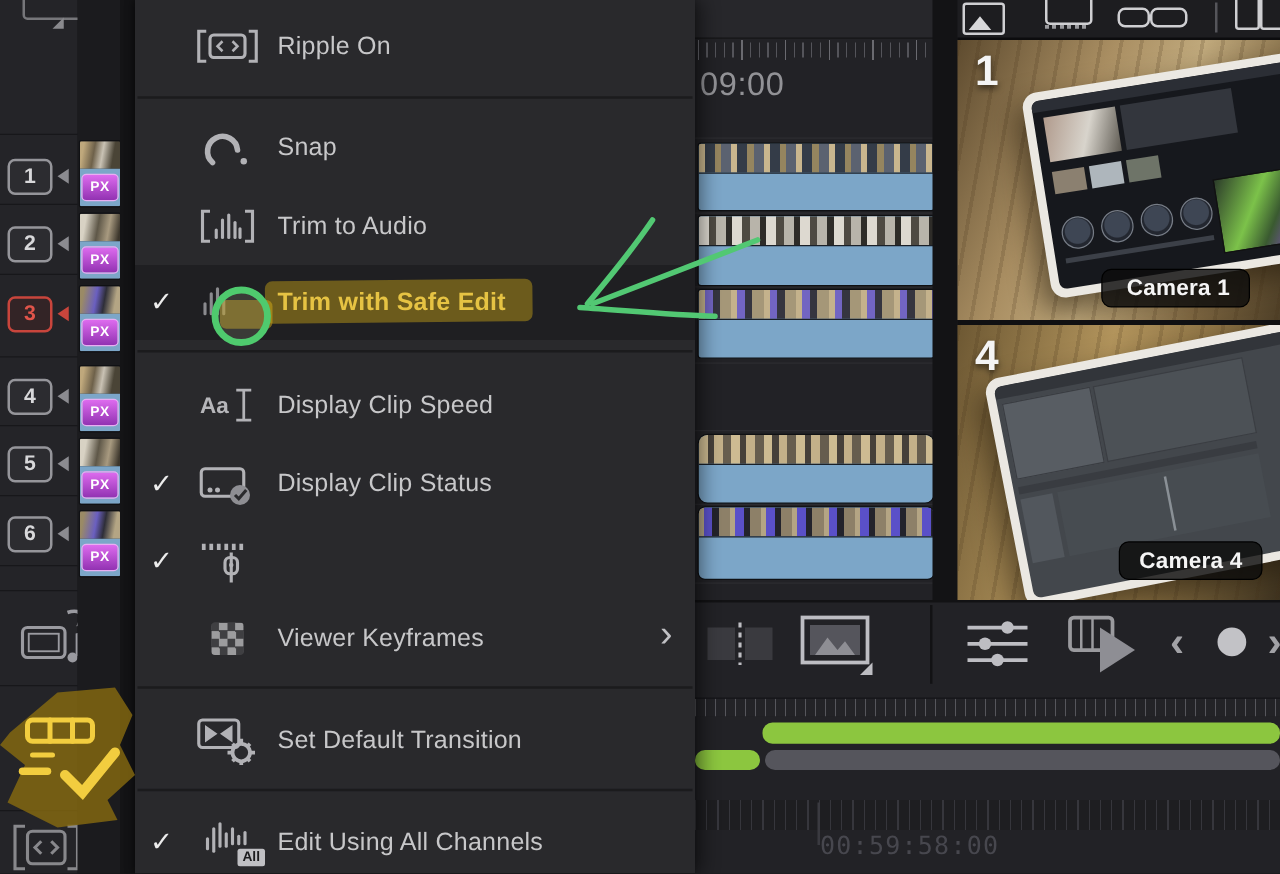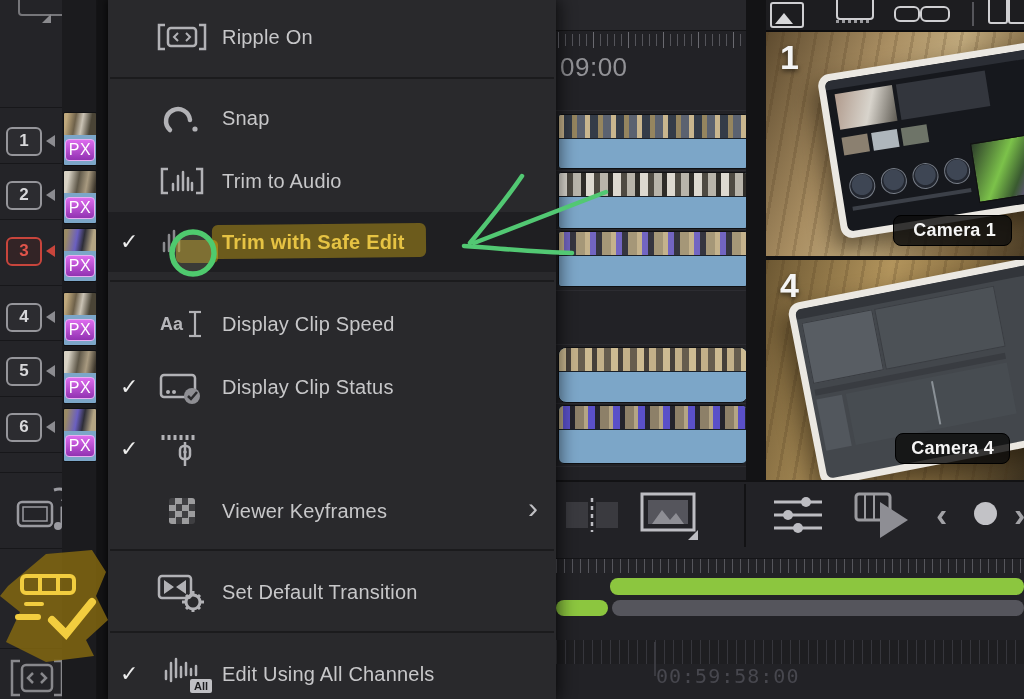--- a/index.html
+++ b/index.html
@@ -19,21 +19,21 @@
   .track-head.red .tspk{border-right-color:#c8453c;}
 
   
   #clip-strip{left:62px;top:0;width:34px;height:699px;background:#1b1b1e;}
   .mini-clip{position:absolute;left:1px;width:32px;border-radius:2px;overflow:hidden;border:1px solid #101114;}
   .mini-thumb{height:22px;background:linear-gradient(100deg,#bfa87c 10%,#6e614a 35%,#c9c2b4 55%,#4a4436 80%);}
   .mini-thumb.v2{background:linear-gradient(100deg,#d8d2c4 15%,#5e5748 45%,#a89a80 70%,#3c362c 95%);}
   .mini-thumb.v3{background:linear-gradient(100deg,#9a8a66 10%,#6a5fc0 40%,#2e2e38 60%,#b4a584 85%);}
   .mini-audio{height:30px;background:#7ca6c8;display:flex;align-items:center;justify-content:center;}
   .px-badge{width:28px;height:20px;border-radius:4px;background:linear-gradient(180deg,#dd6bee 0%,#9232b2 100%);
-            border:1px solid #e9aef2;color:#fff;font-size:16px;font-weight:normal;
+            border:1px solid #e9aef2;color:#fff;font-size:11px;font-weight:bold;
             display:flex;align-items:center;justify-content:center;letter-spacing:.5px;}
 
   
   .tool-ic{color:#9a9aa0;}
 
   
   #context-menu{left:108px;top:0;width:448px;height:699px;background:#29292c;
                 box-shadow:6px 0 14px rgba(0,0,0,.45), -2px 0 6px rgba(0,0,0,.5);}
   .mi{position:absolute;left:0;width:448px;height:62px;display:flex;align-items:center;}
   .mi .chk{width:34px;margin-left:12px;font-size:22px;color:#ececec;text-align:left;}
@@ -267,21 +267,21 @@
           <div style="position:absolute;left:68px;top:58px;width:26px;height:18px;background:#6e7468;"></div>
           <div class="wheel" style="left:8px;top:96px;"></div>
             <div class="wheel" style="left:40px;top:96px;"></div>
           <div class="wheel" style="left:72px;top:96px;"></div>
             <div class="wheel" style="left:104px;top:96px;"></div>
           <div style="position:absolute;right:4px;bottom:8px;width:86px;height:58px;background:linear-gradient(120deg,#2c3c2a 0%,#7cc24a 35%,#3a5a30 55%,#7a4fae 75%,#23232b 100%);border:1px solid #111;"></div>
           <div style="position:absolute;left:8px;top:128px;width:120px;height:4px;background:#3c4048;"></div>
         </div>
       </div>
       <div class="cam-num">1</div>
-      <div class="cam-badge" style="right:12px;bottom:10px;padding-left:19px;">Camera 1</div>
+      <div class="cam-badge" style="right:24px;bottom:10px;padding-left:19px;">Camera 1</div>
     </div>
 
     <div class="cam cam4-bg" style="top:260px;height:220px;">
       <div class="wood"></div>
       <div class="tablet" style="left:36px;top:18px;width:260px;height:186px;transform:rotate(-11deg);">
         <div class="tab-screen t4-screen">
           <div style="position:absolute;left:0;top:0;right:0;height:10px;background:#32353a;"></div>
           <div style="position:absolute;left:4px;top:14px;width:70px;height:60px;background:#585d63;border:1px solid #3a3d42;"></div>
           <div style="position:absolute;left:78px;top:14px;width:120px;height:60px;background:#4c5156;border:1px solid #3a3d42;"></div>
           <div style="position:absolute;left:4px;top:82px;width:194px;height:6px;background:#393c41;"></div>

